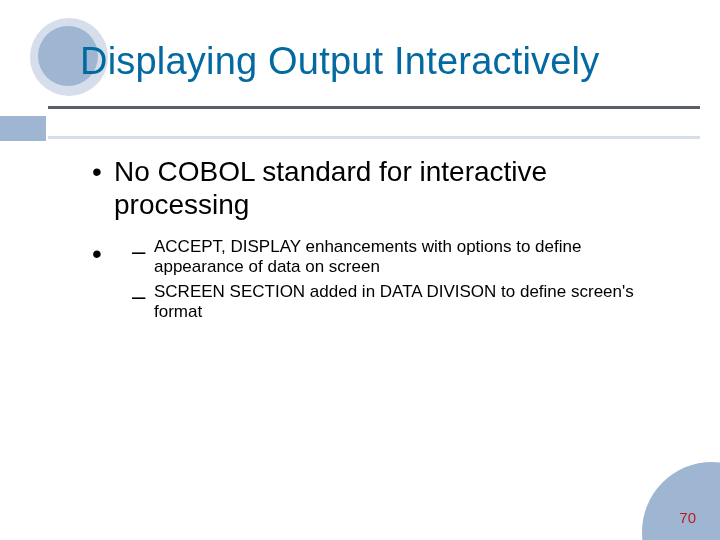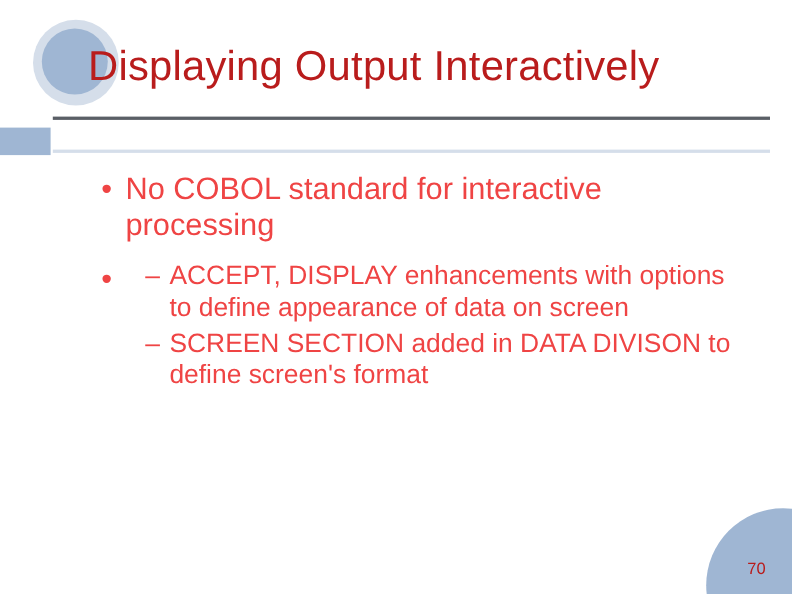--- a/index.html
+++ b/index.html
@@ -37,21 +37,21 @@
     z-index: 2;
   }
   
   .title {
     position: absolute;
     top: 40px;
     left: 80px;
     right: 30px;
     font-size: 38px;
     font-weight: 400;
-    color: #b91c1c;
+    color: #0369a1;
     z-index: 3;
     letter-spacing: 0.2px;
   }
   
   .rule-dark {
     position: absolute;
     top: 106px;
     left: 48px;
     right: 20px;
     height: 3px;
@@ -76,21 +76,21 @@
     height: 25px;
     background: #9fb6d3;
     z-index: 2;
   }
   
   .body {
     position: absolute;
     top: 155px;
     left: 92px;
     right: 50px;
-    color: #ef4444;
+    color: #000000;
   }
   .lvl1 {
     list-style: none;
   }
   .lvl1 > li {
     position: relative;
     padding-left: 22px;
     font-size: 28px;
     line-height: 1.18;
     margin-bottom: 4px;
@@ -103,21 +103,21 @@
     font-size: 28px;
   }
   .lvl2 {
     list-style: none;
     margin-top: 16px;
     margin-left: 18px;
   }
   .lvl2 > li {
     position: relative;
     padding-left: 22px;
-    font-size: 24px;
+    font-size: 17px;
     line-height: 1.2;
     margin-bottom: 4px;
   }
   .lvl2 > li::before {
     content: "–";
     position: absolute;
     left: 0;
     top: 0;
     font-size: 24px;
   }

